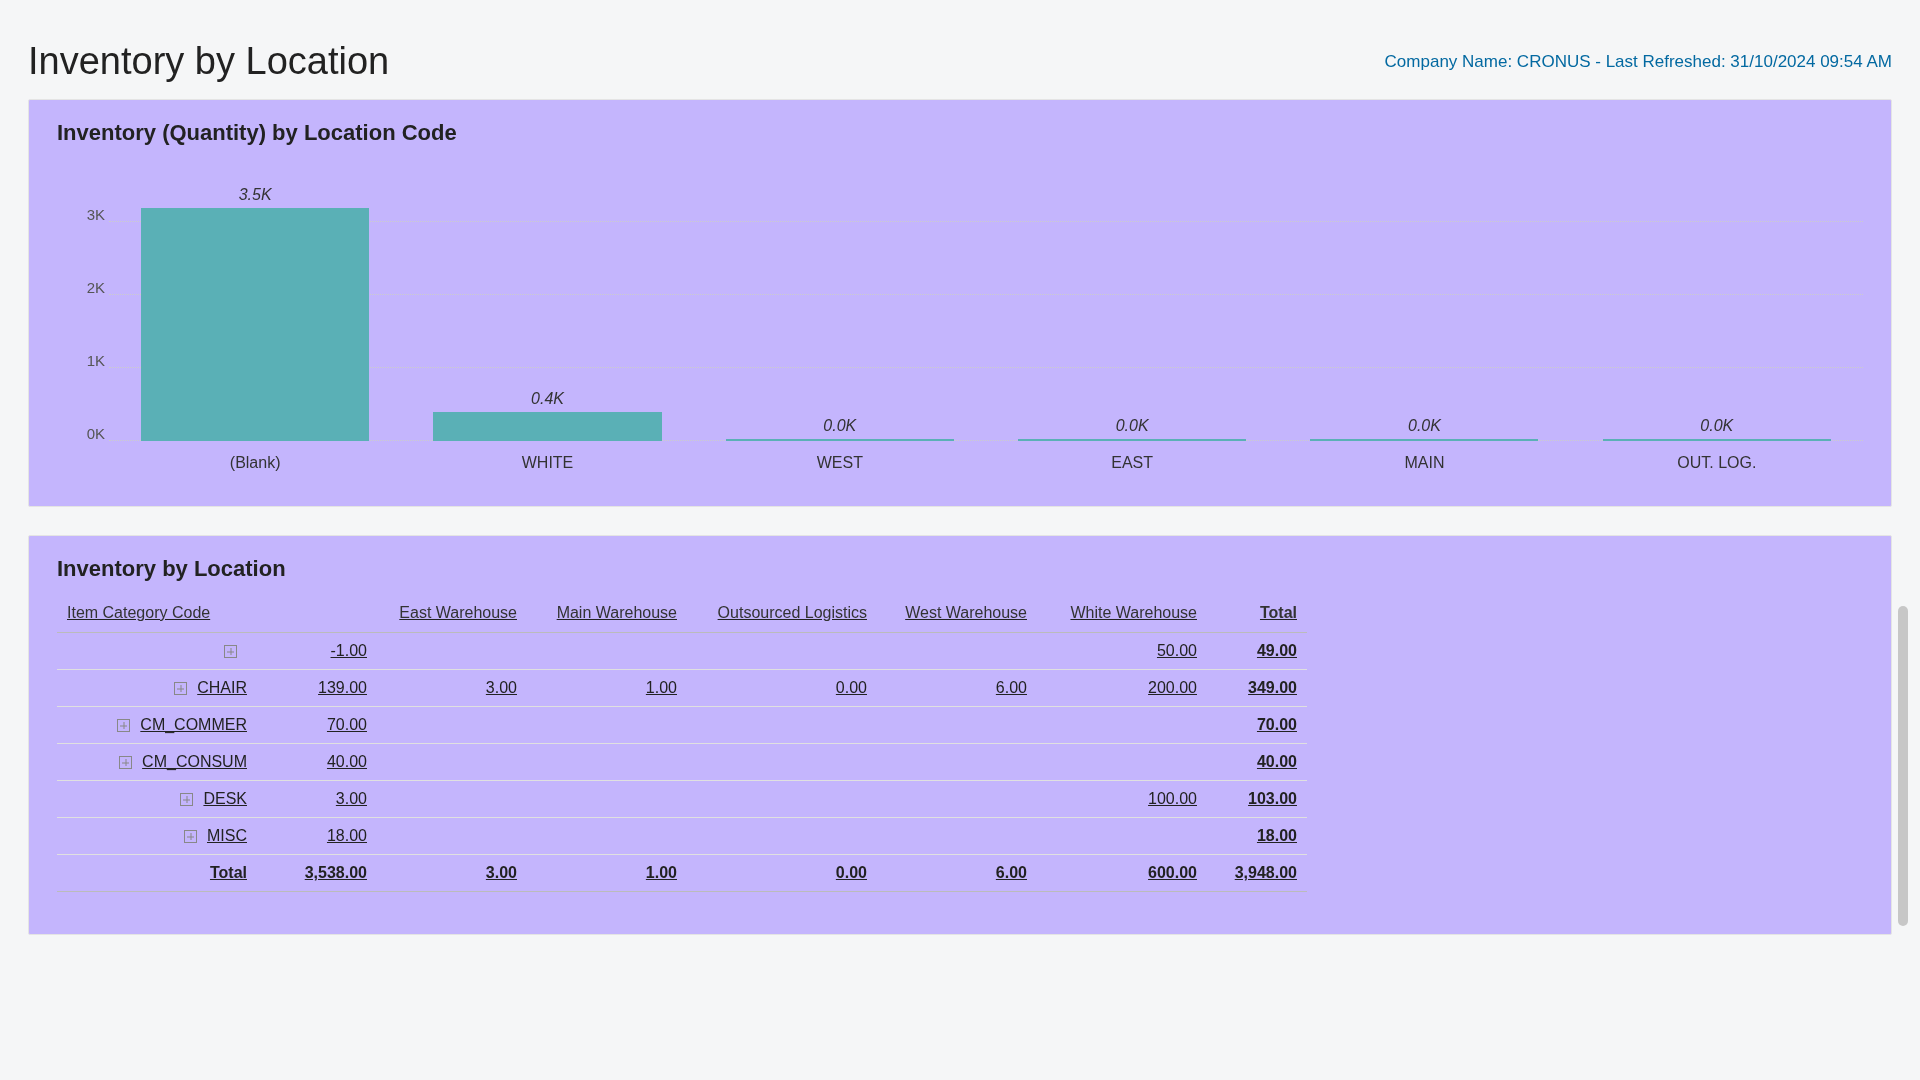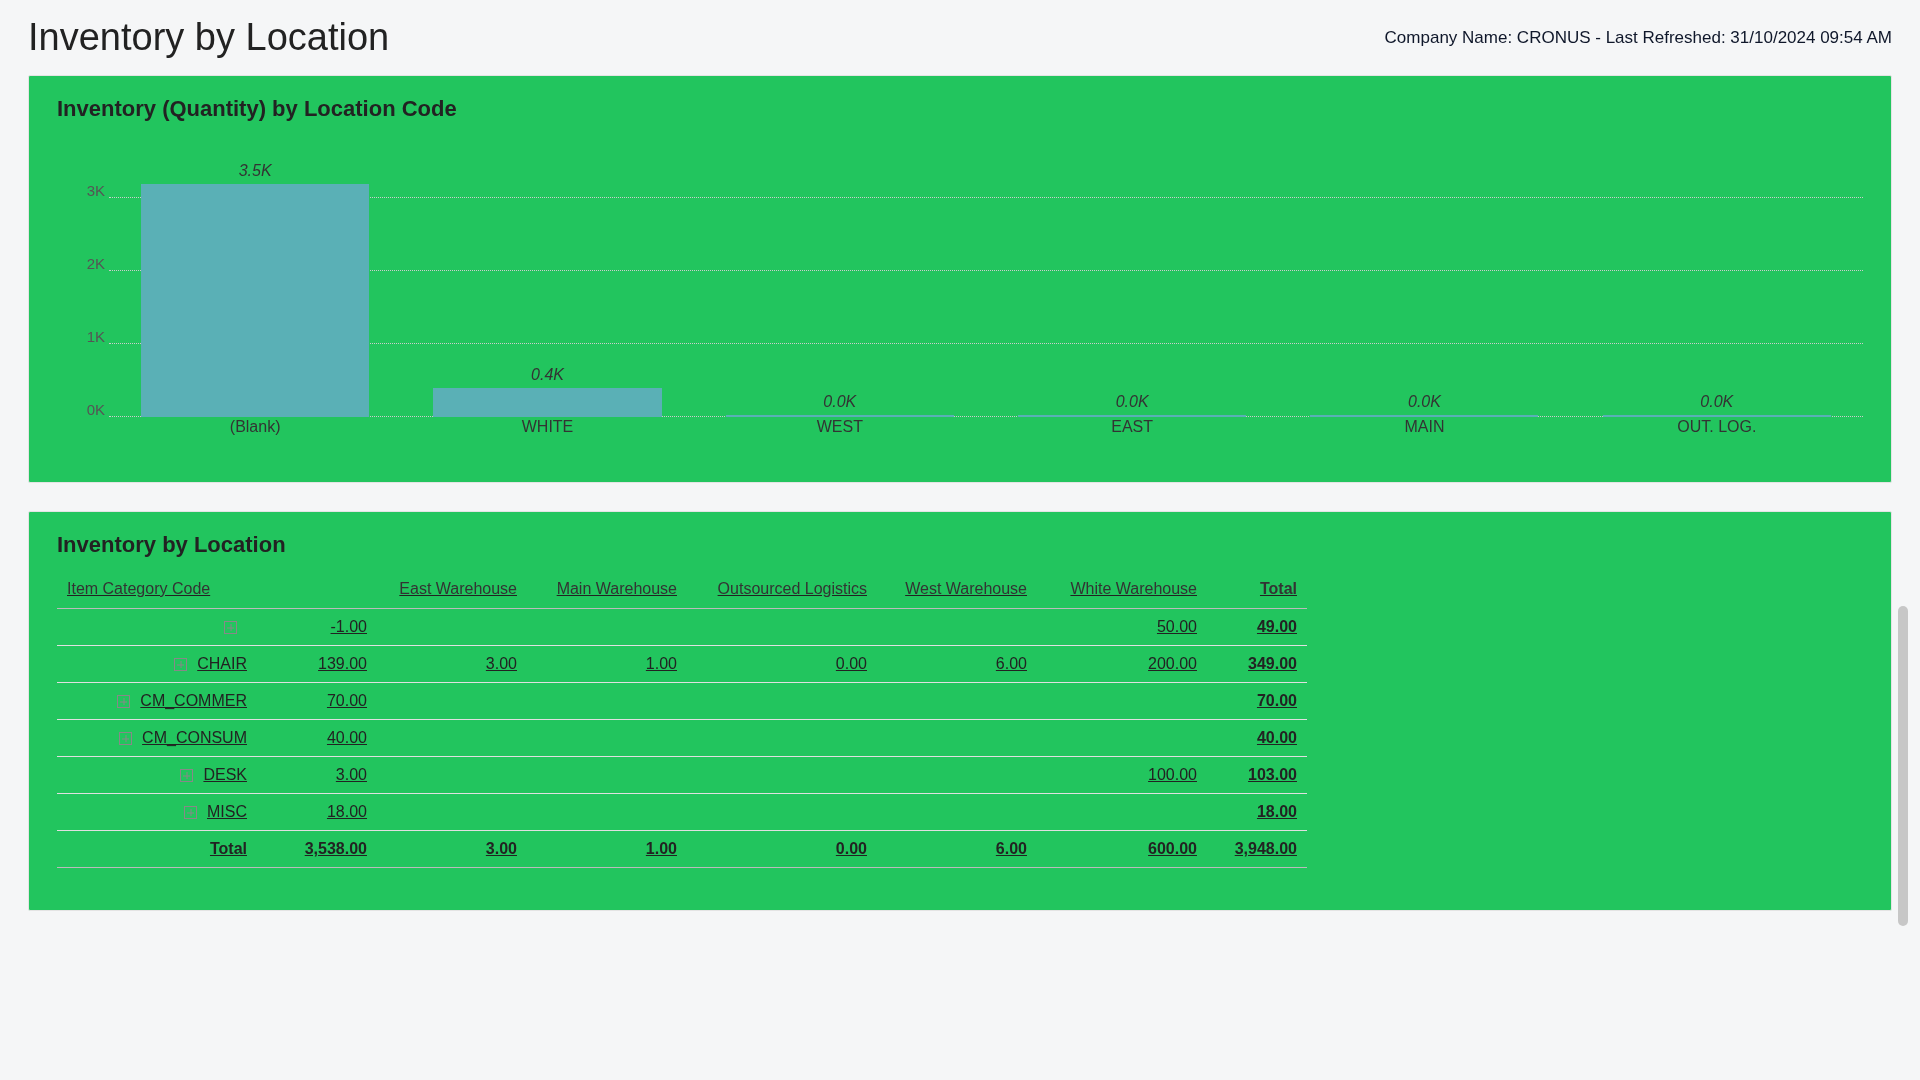--- a/index.html
+++ b/index.html
@@ -5,40 +5,40 @@
   * { box-sizing: border-box; }
   html, body {
     margin: 0; padding: 0;
     font-family: "Segoe UI", Arial, sans-serif;
     background: #f5f6f7;
     color: #222;
     width: 1920px; height: 1080px;
     overflow: hidden;
   }
   .page {
-    padding: 16px 28px;
+    padding: 40px 28px;
     height: 100%;
   }
   .header {
     display: flex;
     justify-content: space-between;
     align-items: center;
     margin-bottom: 16px;
   }
   .page-title {
     font-size: 38px;
     font-weight: 400;
     color: #222;
   }
   .company-info {
     font-size: 17px;
-    color: #0f172a;
+    color: #0369a1;
   }
   .card {
-    background: #22c55e;
+    background: #c4b5fd;
     border: 1px solid #e4e4e4;
     border-radius: 2px;
     padding: 20px 28px 28px 28px;
     margin-bottom: 28px;
   }
   .card-title {
     font-size: 22px;
     font-weight: 600;
     margin-bottom: 12px;
     color: #222;
@@ -97,21 +97,21 @@
     color: #333;
     margin-bottom: 4px;
   }
   .bar-rect {
     width: 78%;
     background: #5ab0b6;
     min-height: 2px;
   }
   .x-labels {
     display: flex;
-    margin-top: 0;
+    margin-top: 12px;
   }
   .x-label {
     flex: 1;
     text-align: center;
     font-size: 16px;
     color: #333;
   }
 
   
   .matrix-card {

